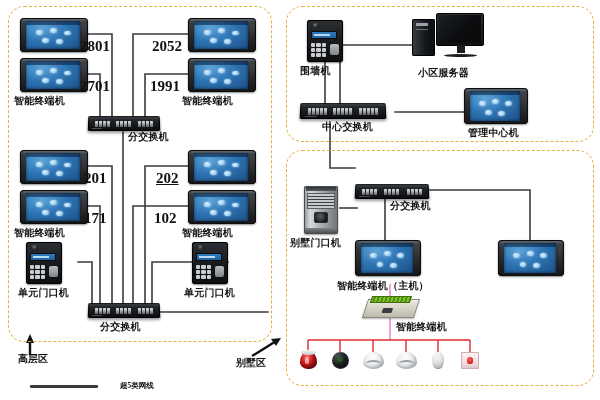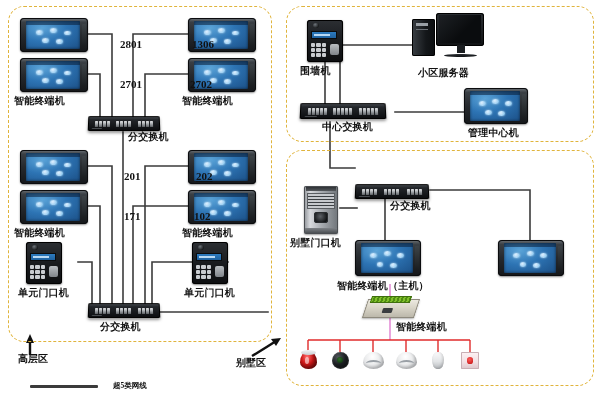--- a/index.html
+++ b/index.html
@@ -19,23 +19,22 @@
   #zone-villa{left:286px;top:150px;width:306px;height:234px;}
 
   .node{position:absolute;}
   .cap{
     position:absolute;white-space:nowrap;
     font-size:10px;color:#111;font-weight:700;
     letter-spacing:.2px;
   }
   .roomnum{
     position:absolute;white-space:nowrap;
-    font-size:11px;color:#111;font-weight:700;
+    font-size:15px;color:#111;font-weight:700;
     font-family:"Liberation Serif",serif;
-    padding-left:40px;
   }
 
   
   .term{position:absolute;}
   .term .body{
     width:100%;height:100%;
     background:linear-gradient(180deg,#6e7479 0%,#3a3f44 12%,#26292d 50%,#15171a 100%);
     border-radius:4px;
     box-shadow:inset 0 0 0 1px #0b0c0e, 0 1px 2px rgba(0,0,0,.45);
     position:relative;
@@ -271,21 +270,21 @@
     position:relative;border-radius:1px;
   }
   .s-panel:after{
     content:"";position:absolute;left:32%;top:32%;width:36%;height:36%;
     background:radial-gradient(circle at 40% 35%,#ff5a5a,#c00f0f);
     border-radius:50%;
   }
 
   
   #legend{position:absolute;left:30px;top:378px;width:280px;height:16px;}
-  .lg-item{position:absolute;top:0;height:16px;display:flex;align-items:center;gap:15px;}
+  .lg-item{position:absolute;top:0;height:16px;display:flex;align-items:center;gap:22px;}
   .lg-line{display:block;height:3px;border-radius:1px;}
   .lg-text{font-size:7.5px;color:#111;font-weight:700;white-space:nowrap;}
 
   .zone-tag{
     position:absolute;font-size:10px;font-weight:700;color:#111;white-space:nowrap;
   }
 </style>
 </head>
 <body>
 
@@ -392,36 +391,36 @@
       <div class="topbar"></div>
       <div class="ic" style="left:18%;top:32%"></div>
           <div class="ic" style="left:44%;top:26%"></div>
       <div class="ic" style="left:70%;top:34%"></div>
           <div class="ic" style="left:30%;top:62%"></div>
       <div class="ic" style="left:56%;top:66%"></div>
     </div>
         <div class="sidebtn"></div>
       </div>
   </div>
-  <div class="roomnum" style="left:152px;top:38px;">1306</div>
+  <div class="roomnum" style="left:152px;top:38px;">2052</div>
 
   <div class="term node" style="left:188px;top:58px;width:68px;height:34px;">
     <div class="body">
         <div class="screen">
       <div class="topbar"></div>
       <div class="ic" style="left:18%;top:32%"></div>
           <div class="ic" style="left:44%;top:26%"></div>
       <div class="ic" style="left:70%;top:34%"></div>
           <div class="ic" style="left:30%;top:62%"></div>
       <div class="ic" style="left:56%;top:66%"></div>
     </div>
         <div class="sidebtn"></div>
       </div>
   </div>
-  <div class="roomnum" style="left:150px;top:78px;">2702</div>
+  <div class="roomnum" style="left:150px;top:78px;">1991</div>
   <div class="cap" style="left:182px;top:94px;">智能终端机</div>
 
   <div class="sw node" style="left:88px;top:116px;width:72px;height:15px;">
     <div class="body">
       <div class="ports">
         <span class="grp">
             <i></i>
             <i></i>
             <i></i>
             <i></i>

